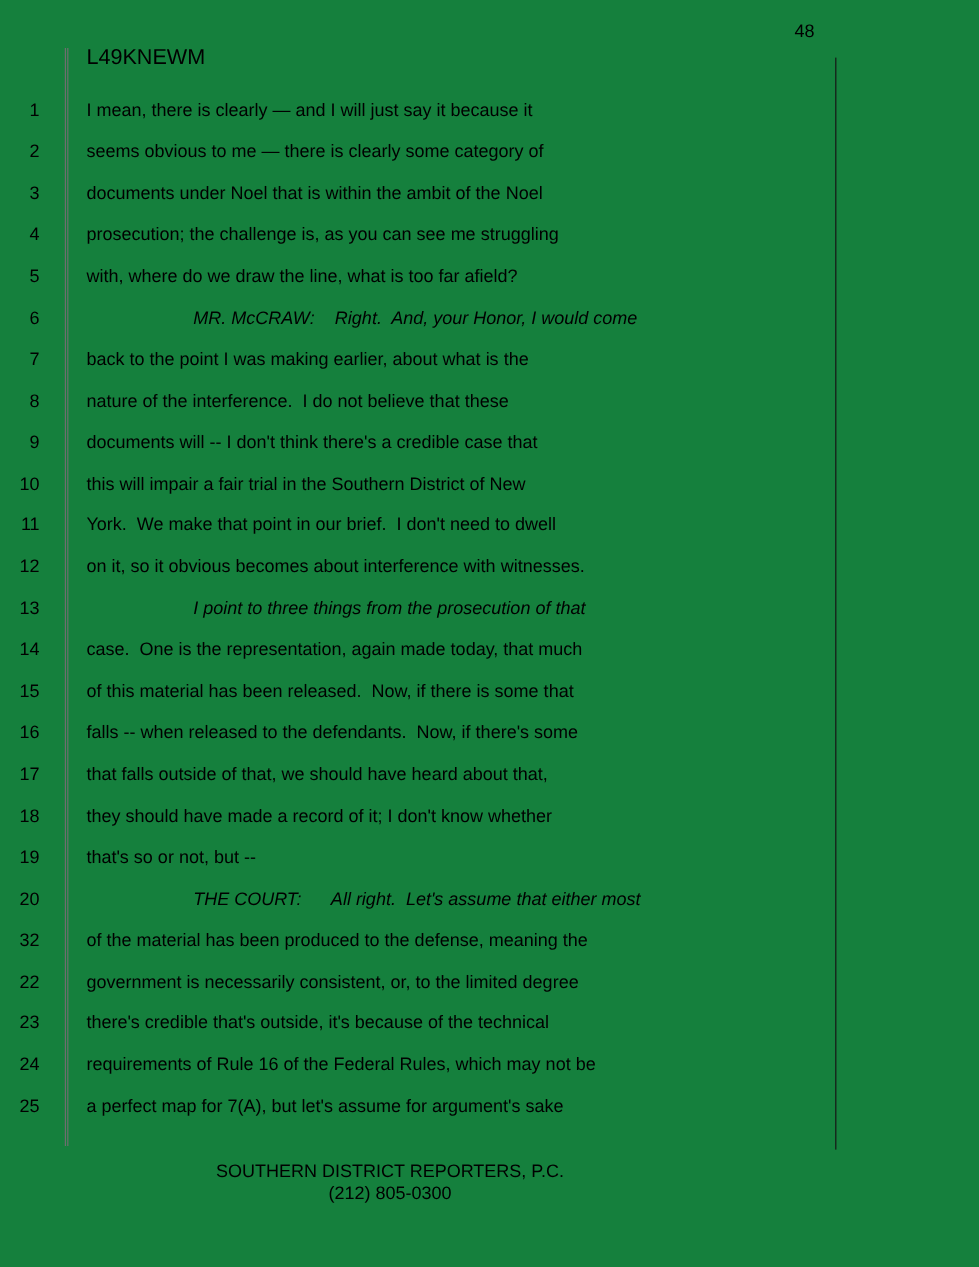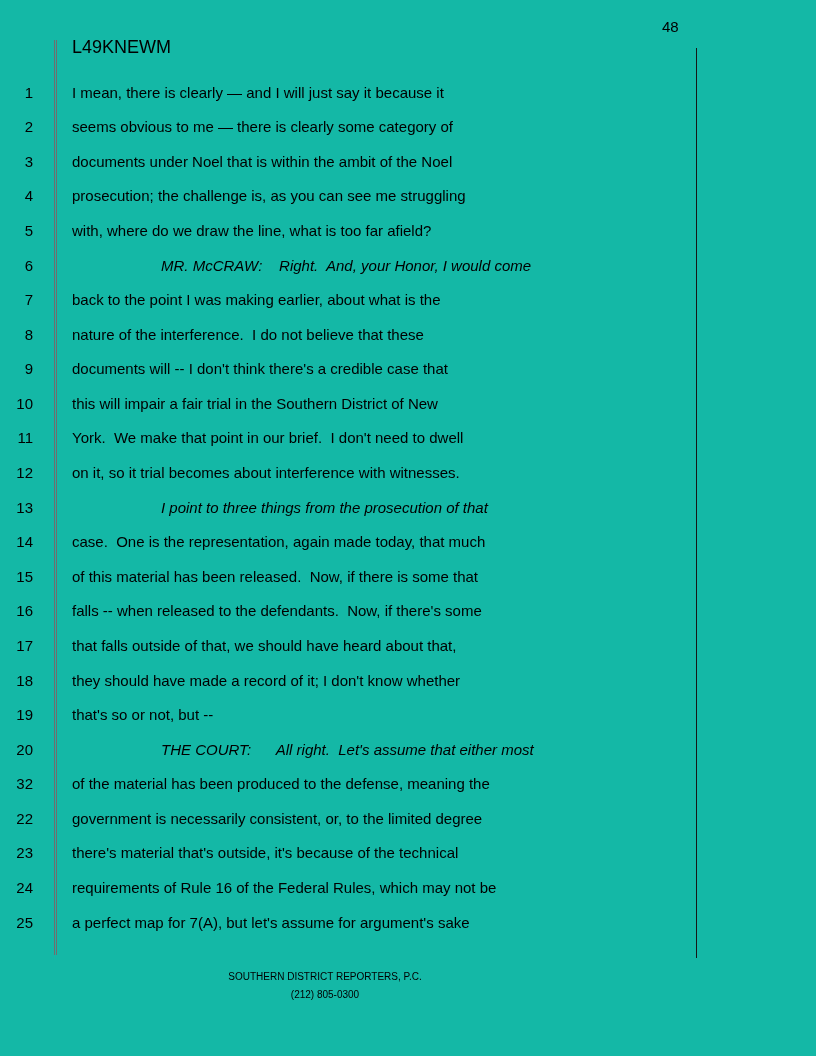--- a/index.html
+++ b/index.html
@@ -1,20 +1,20 @@
 <!DOCTYPE html>
 <html><head>
 <meta charset="utf-8">
 <style>
   html, body { margin: 0; padding: 0; background: #fff; }
   .page {
     position: relative;
     width: 816px;
     height: 1056px;
-    background: #14b8a6;
+    background: #15803d;
     font-family: "Liberation Sans", sans-serif;
     color: #000000;
     overflow: hidden;
   }
   .page-number {
     position: absolute;
     top: 19px;
     left: 662px;
     font-size: 15px;
     line-height: 16px;
@@ -68,21 +68,21 @@
   .txt.indent {
     padding-left: 89px;
     font-style: italic;
   }
   .footer {
     position: absolute;
     top: 968px;
     left: 0;
     width: 650px;
     text-align: center;
-    font-size: 10px;
+    font-size: 15px;
     line-height: 18px;
   }
 </style>
 </head>
 <body>
 
 <div class="page">
   <div class="page-number">48</div>
   <div class="header-id">L49KNEWM</div>
   <div class="left-rule"></div>
@@ -127,21 +127,21 @@
       <div class="row">
         <span class="num">10</span>
         <span class="txt">this will impair a fair trial in the Southern District of New</span>
       </div>
       <div class="row">
         <span class="num">11</span>
         <span class="txt">York.  We make that point in our brief.  I don't need to dwell</span>
       </div>
       <div class="row">
         <span class="num">12</span>
-        <span class="txt">on it, so it trial becomes about interference with witnesses.</span>
+        <span class="txt">on it, so it obvious becomes about interference with witnesses.</span>
       </div>
       <div class="row">
         <span class="num">13</span>
         <span class="txt indent">I point to three things from the prosecution of that</span>
       </div>
       <div class="row">
         <span class="num">14</span>
         <span class="txt">case.  One is the representation, again made today, that much</span>
       </div>
       <div class="row">
@@ -171,21 +171,21 @@
       <div class="row">
         <span class="num">32</span>
         <span class="txt">of the material has been produced to the defense, meaning the</span>
       </div>
       <div class="row">
         <span class="num">22</span>
         <span class="txt">government is necessarily consistent, or, to the limited degree</span>
       </div>
       <div class="row">
         <span class="num">23</span>
-        <span class="txt">there's material that's outside, it's because of the technical</span>
+        <span class="txt">there's credible that's outside, it's because of the technical</span>
       </div>
       <div class="row">
         <span class="num">24</span>
         <span class="txt">requirements of Rule 16 of the Federal Rules, which may not be</span>
       </div>
       <div class="row">
         <span class="num">25</span>
         <span class="txt">a perfect map for 7(A), but let's assume for argument's sake</span>
       </div>
     </div>

